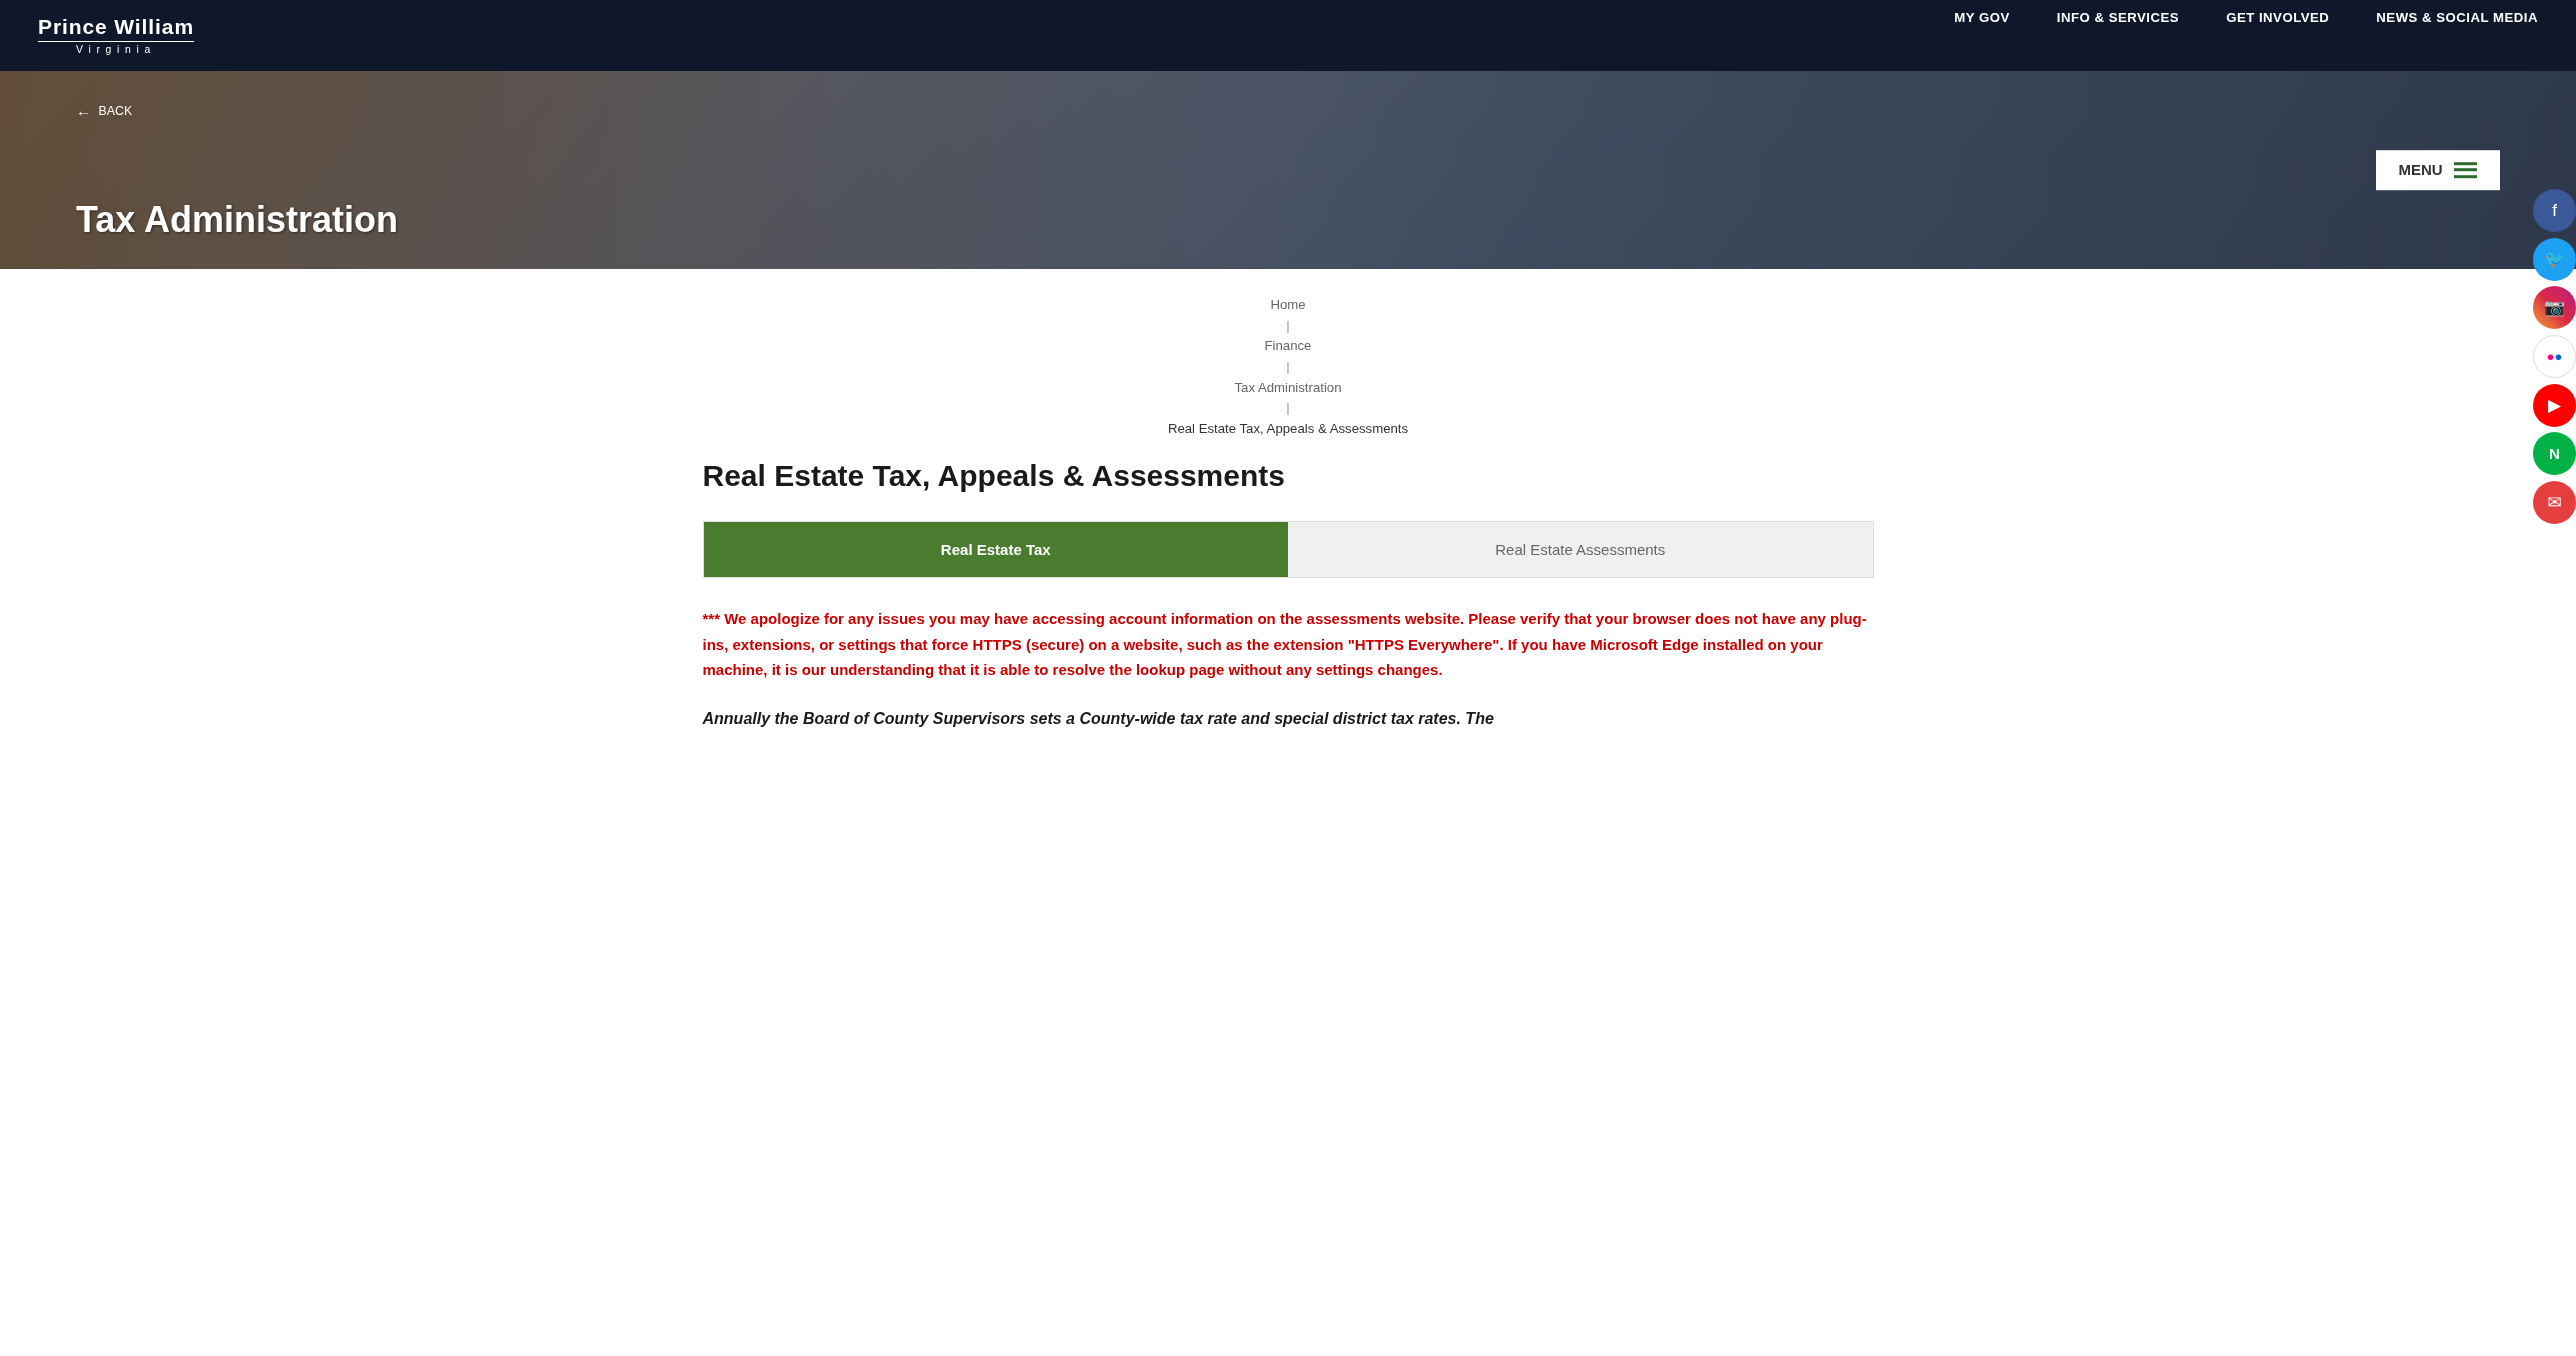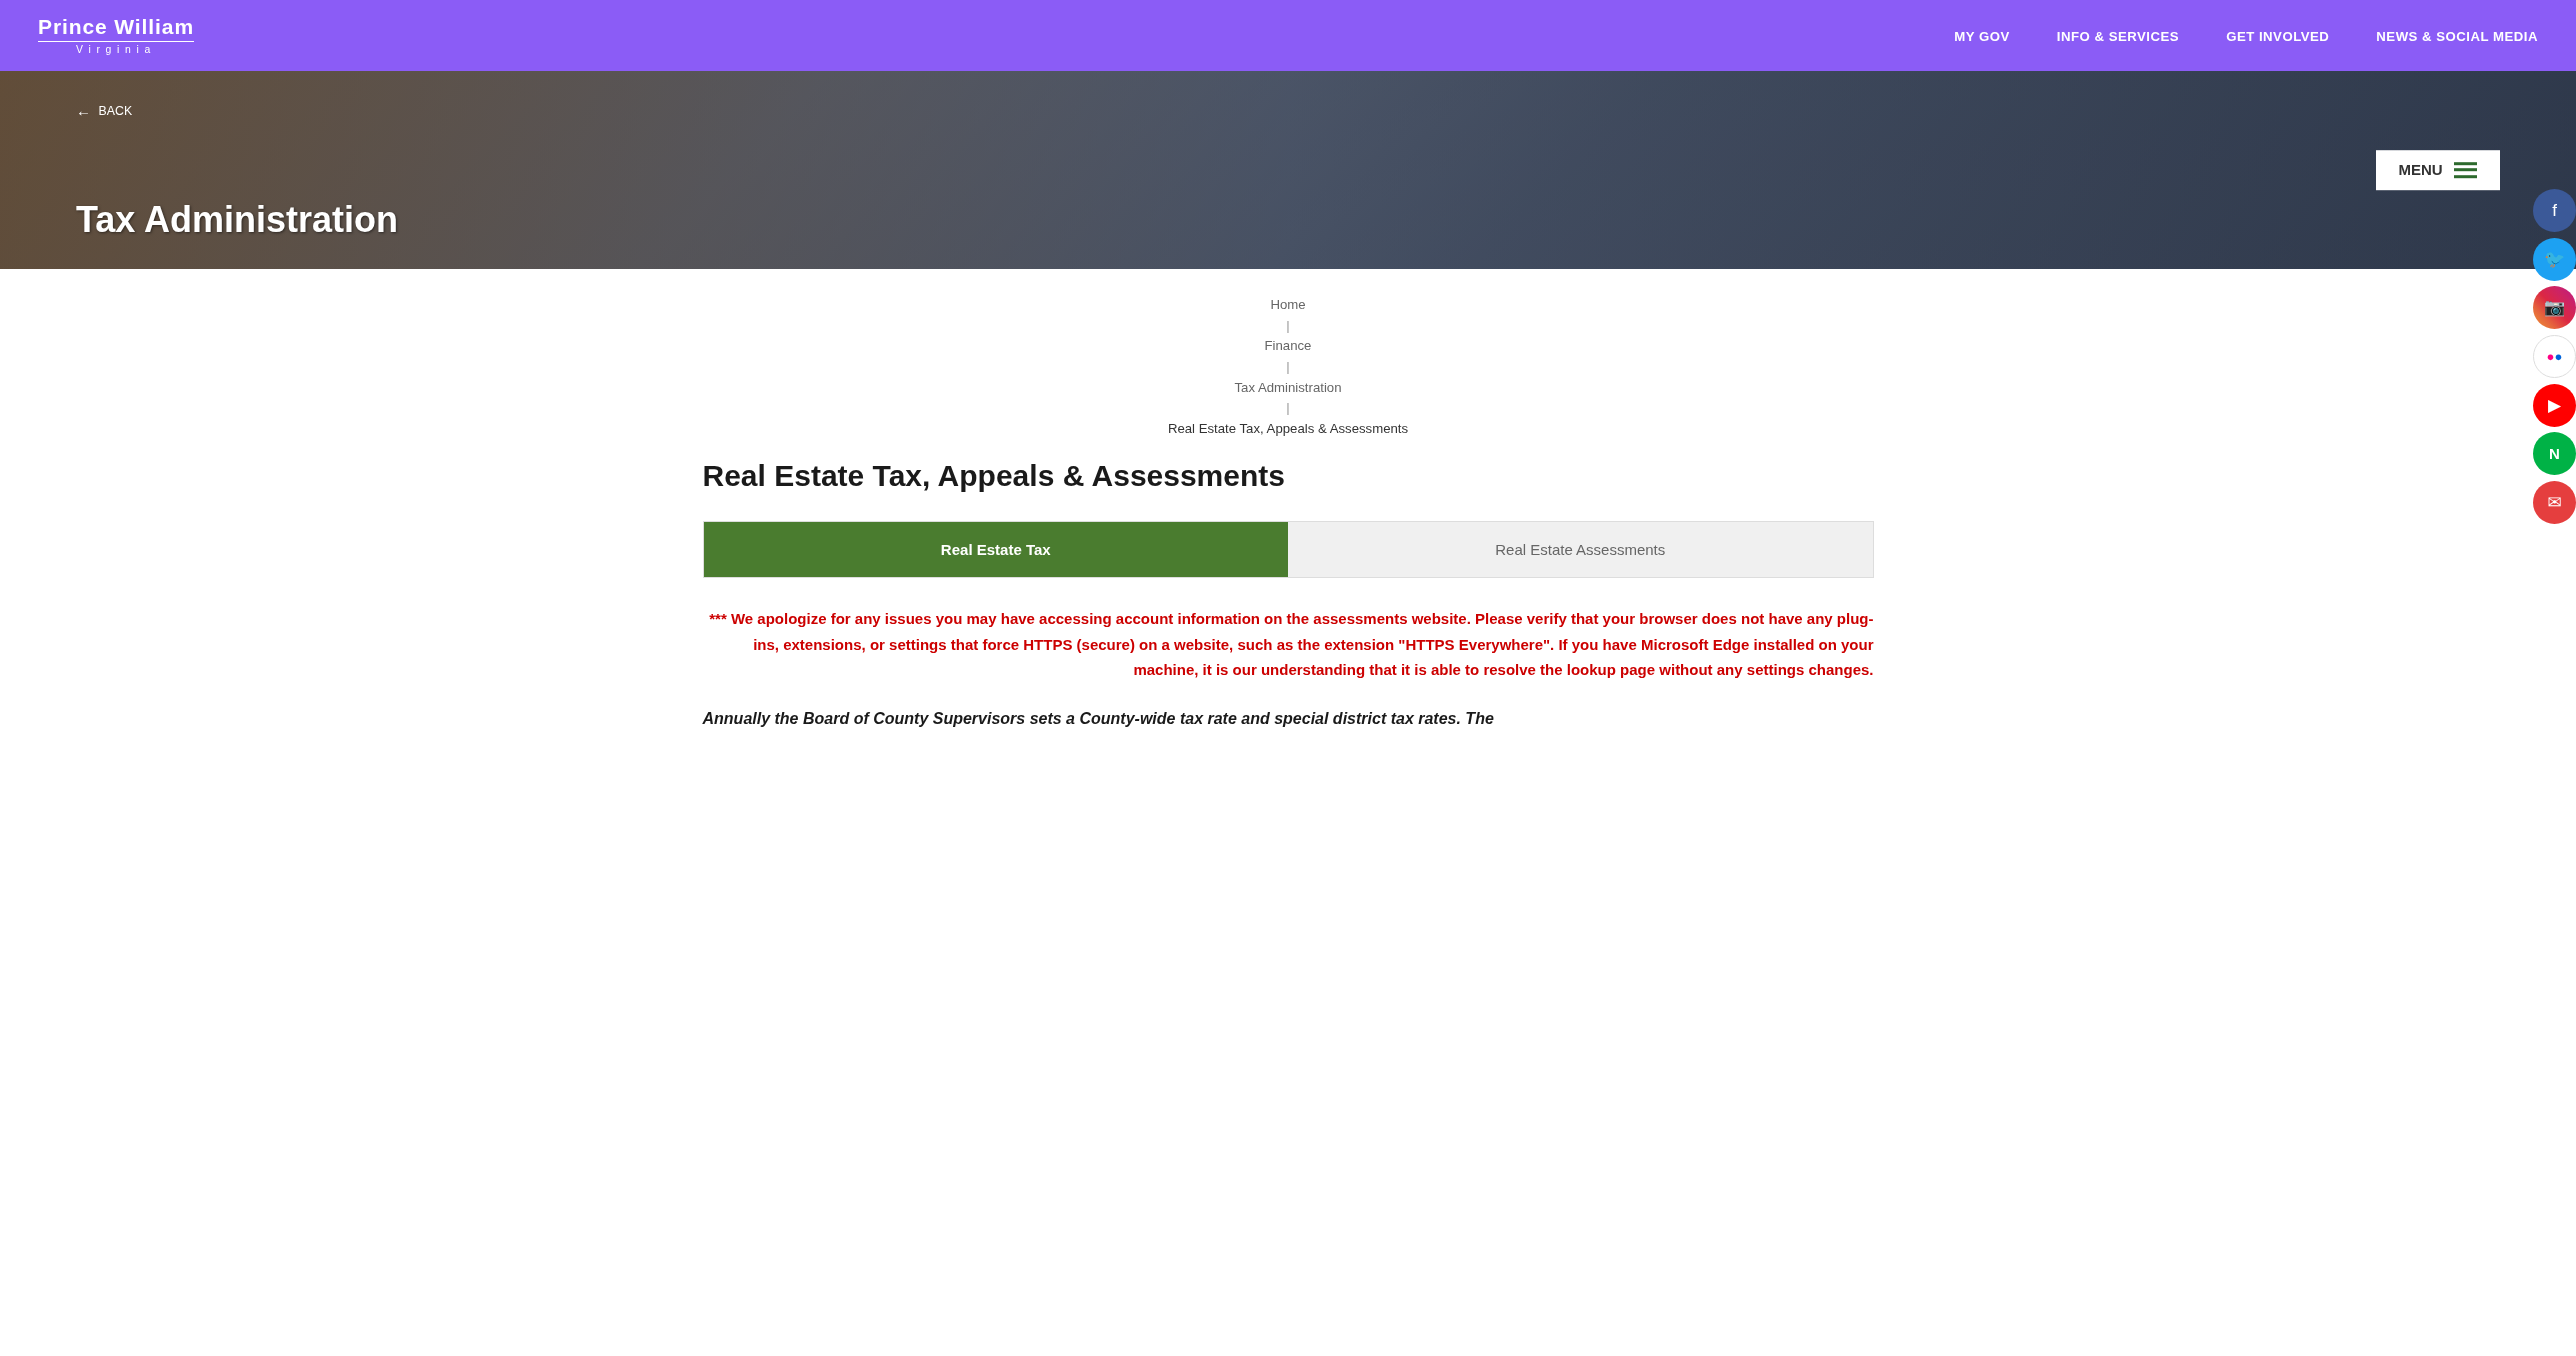--- a/index.html
+++ b/index.html
@@ -1,23 +1,22 @@
 <!DOCTYPE html>
 <html style="font-size:15px"><head>
   <meta charset="utf-8">
   <style>
     * { margin: 0; padding: 0; box-sizing: border-box; }
     body { font-family: Arial, sans-serif; background: #fff; overflow-x: hidden; }
 
     
     .header {
-      background: #8b5cf6;
-      display: flex;
-      align-items: center;
-      padding: 16px 38px;
+      background: #0f172a;
+      display: flex;
+      padding: 8px 38px;
       height: 71px;
       position: relative;
     }
     .logo-area {
       display: flex;
       align-items: center;
       margin-right: auto;
     }
     .logo-text {
       color: #fff;
@@ -210,21 +209,20 @@
       font-weight: bold;
     }
 
     
     .alert-text {
       color: #cc0000;
       font-size: 15px;
       font-weight: bold;
       line-height: 1.7;
       margin-bottom: 23px;
-      text-align: right;
     }
 
     
     .body-text {
       font-size: 16px;
       font-weight: bold;
       color: #1a1a1a;
       line-height: 1.6;
       font-style: italic;
     }

